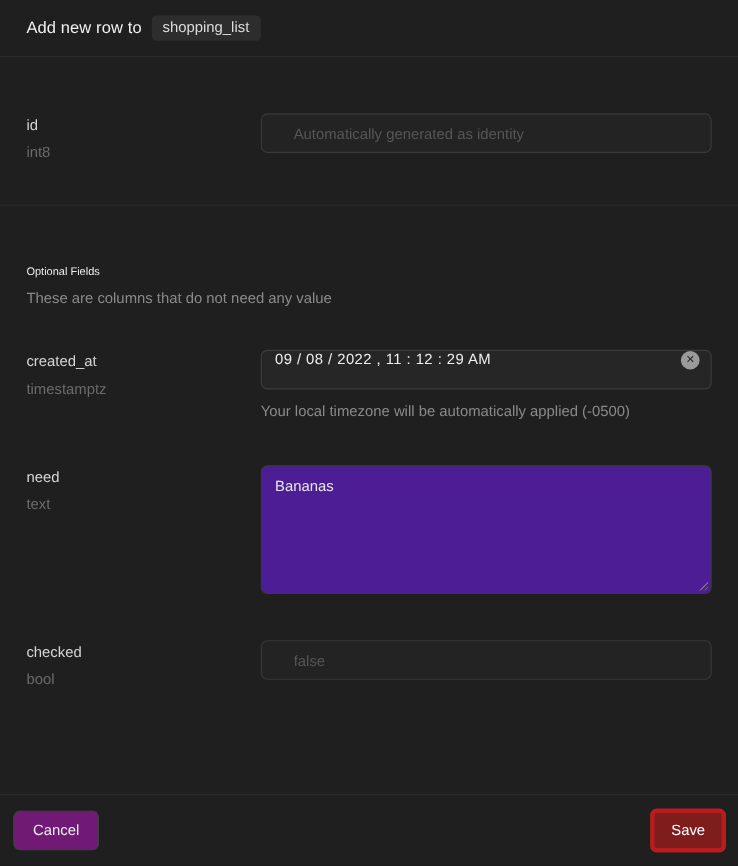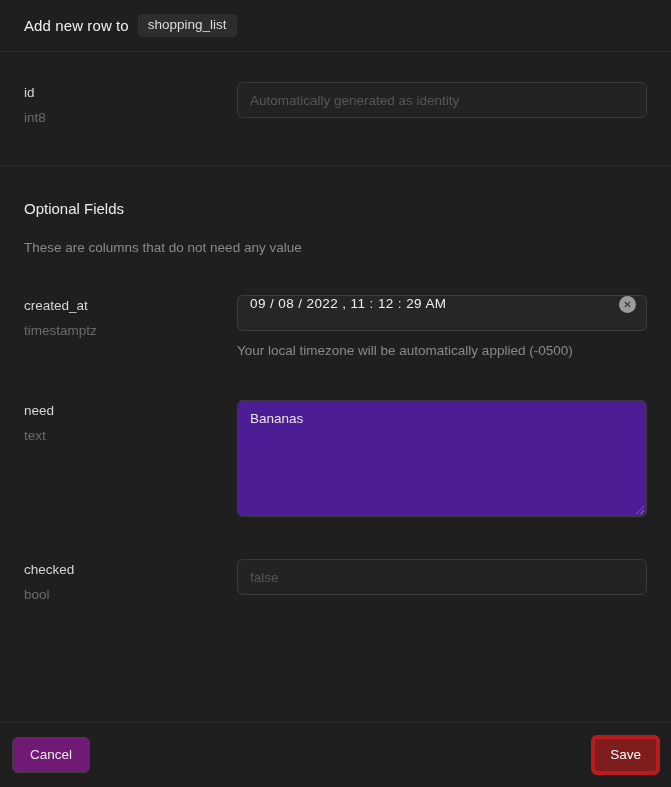--- a/index.html
+++ b/index.html
@@ -7,20 +7,21 @@
   body { font-family: "Liberation Sans", sans-serif; }
 
   .panel {
     width: 671px;
     height: 787px;
     background: #1f1f1f;
     color: #e6e6e6;
     display: flex;
     flex-direction: column;
     overflow: hidden;
+    gap: 21px;
   }
 
   
   .panel-header {
     flex: none;
     height: 52px;
     display: flex;
     align-items: center;
     padding: 0 24px;
     border-bottom: 1px solid #2c2c2c;
@@ -36,38 +37,38 @@
     line-height: 1;
   }
 
   
   .section-required {
     flex: none;
     padding: 30px 24px 40px;
     border-bottom: 1px solid #2c2c2c;
   }
   .section-optional { flex: 1; padding: 34px 24px 0; }
-  .section-heading { font-size: 15px; color: #ececec; margin-bottom: 23px; }
+  .section-heading { font-size: 10px; color: #ececec; margin-bottom: 10px; }
   .section-subheading { font-size: 13.5px; color: #8a8a8a; margin-bottom: 40px; }
 
   
   .field-row { display: flex; align-items: flex-start; }
   .field-row + .field-row { margin-top: 42px; }
   .field-labels { width: 213px; flex: none; padding-top: 3px; }
   .field-label { font-size: 13.5px; color: #d6d6d6; }
   .field-type { font-size: 13.5px; color: #6b6b6b; margin-top: 10px; }
   .field-control { flex: 1; min-width: 0; }
 
   .text-input {
     width: 100%;
     height: 36px;
     background: #232323;
     border: 1px solid #3a3a3a;
     border-radius: 6px;
-    padding: 0 12px;
+    padding: 0 29px;
     font-family: "Liberation Sans", sans-serif;
     font-size: 13.5px;
     color: #e6e6e6;
     outline: none;
   }
   .text-input::placeholder { color: #565656; opacity: 1; }
 
   .datetime-input {
     width: 100%;
     height: 36px;

